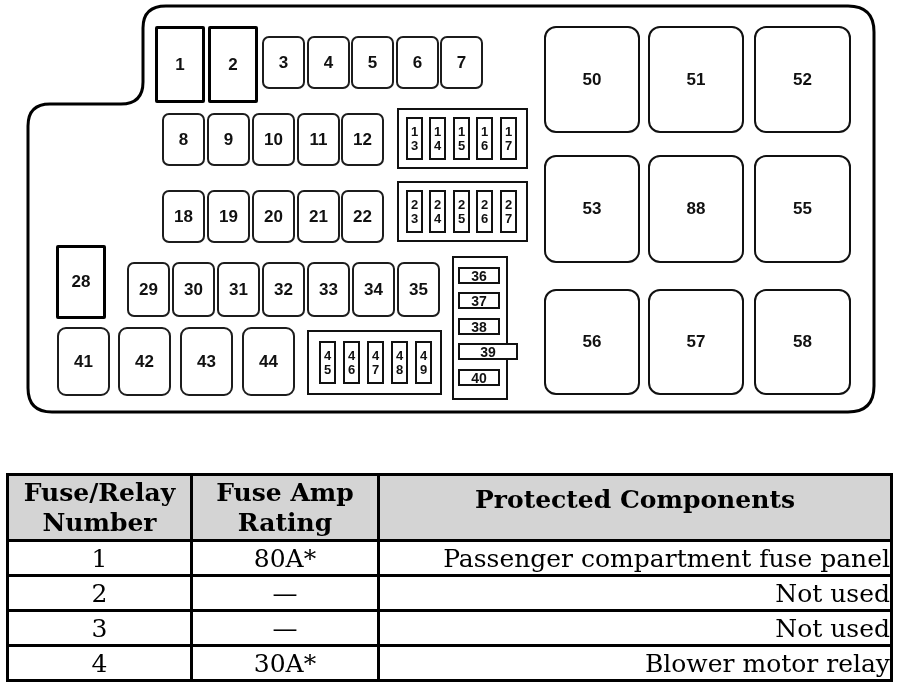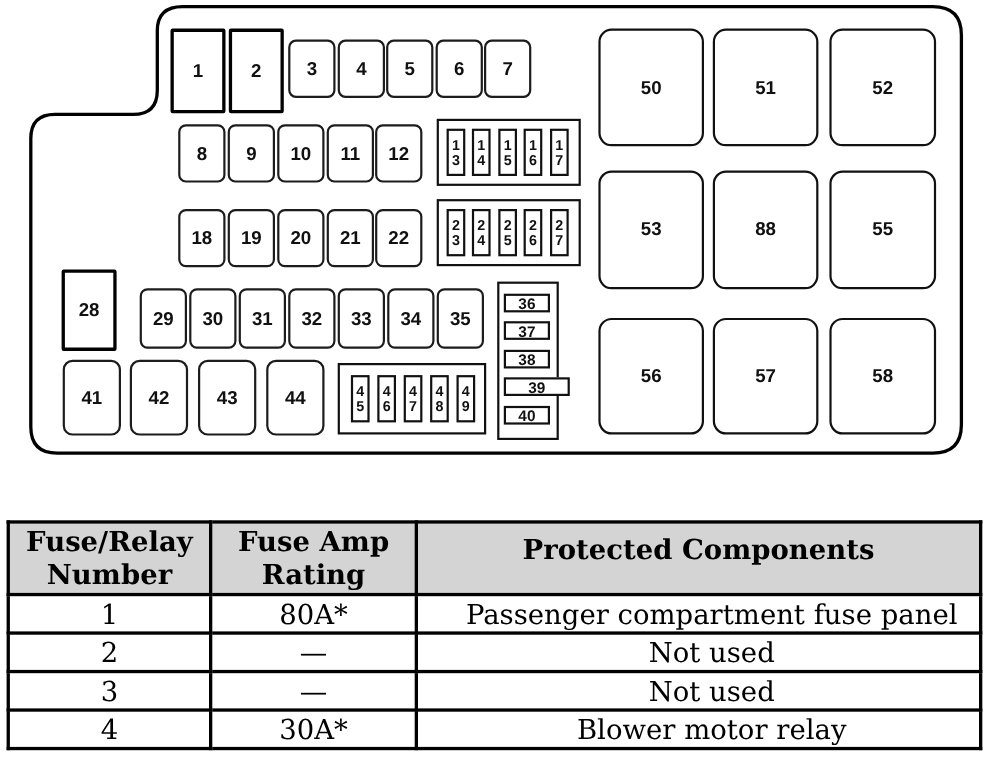--- a/index.html
+++ b/index.html
@@ -45,21 +45,21 @@
   }
   .fuse-table th {
     background:#d4d4d4; font-weight:bold; font-size:25px; line-height:1.2;
     height:66px; text-align:center; vertical-align:middle; white-space:pre-line;
   }
   .fuse-table th.single { vertical-align:top; padding-top:9px; }
   .fuse-table td {
     font-size:25px; height:35px; text-align:center; vertical-align:middle;
     background:#fff; padding:0;
   }
-  .fuse-table td.comp { text-align:center; padding-left:24px; }
+  .fuse-table td.comp { text-align:right; padding-left:24px; }
   .col-num { width:184px; }
   .col-amp { width:187px; }
   .col-comp { width:513px; }
 </style>
 </head>
 <body>
 
 <div class="stage">
 
   <svg class="outline-svg" width="900" height="440" viewBox="0 0 900 440">

